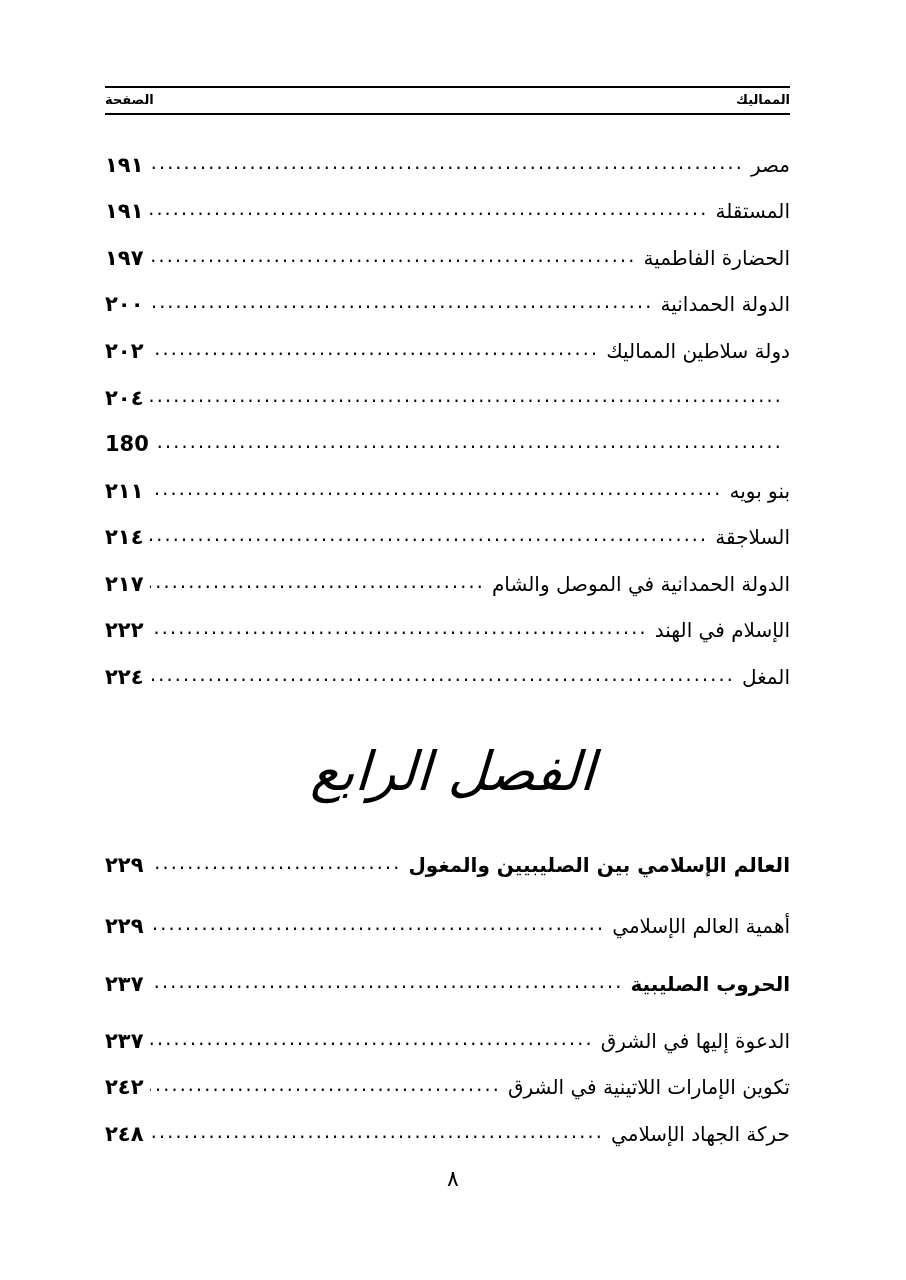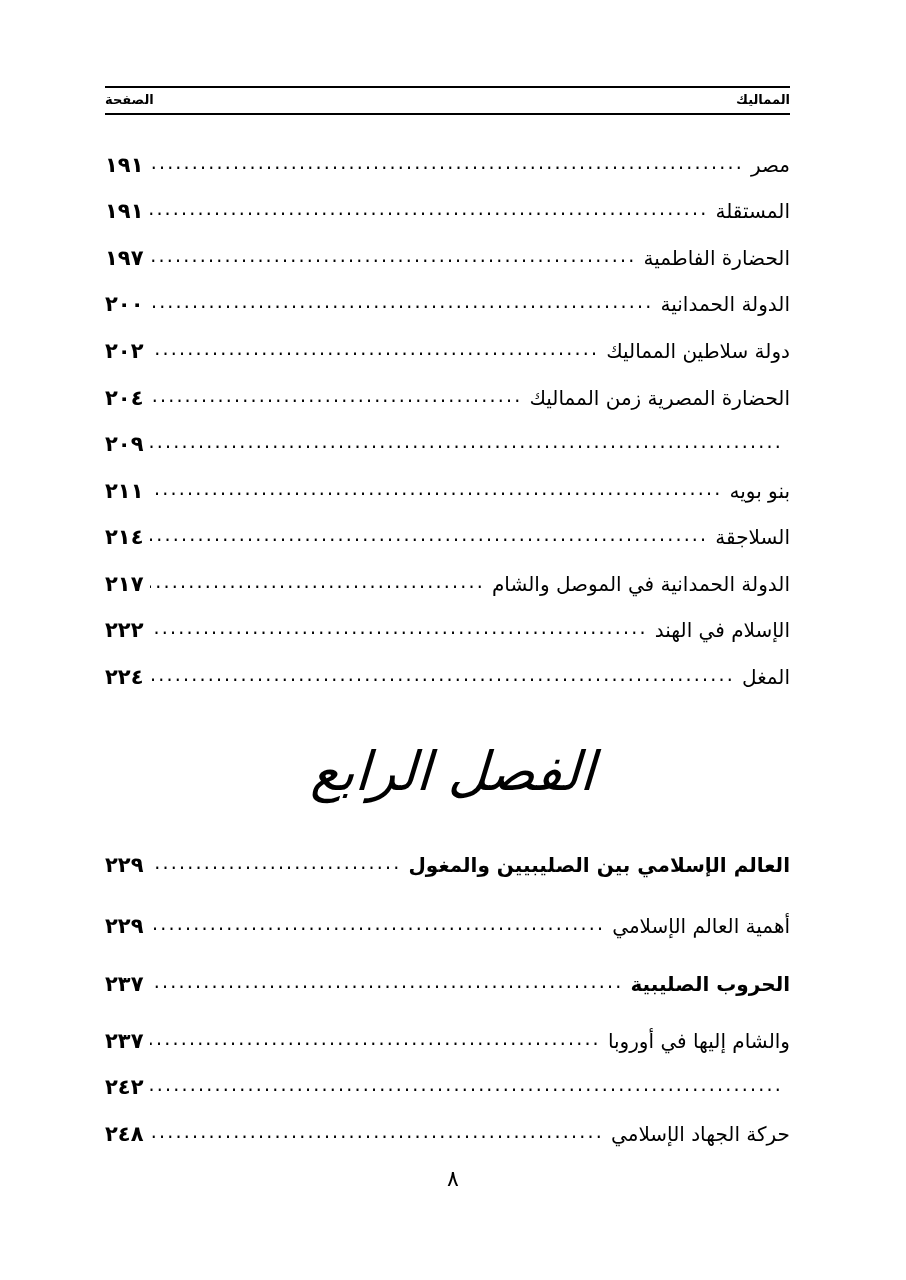--- a/index.html
+++ b/index.html
@@ -171,27 +171,26 @@
           <span class="toc-title">الدولة الحمدانية</span>
           <span class="toc-dots"></span>
           <span class="toc-page">٢٠٠</span>
         </div>
         <div class="toc-row" style="top: 341px;">
           <span class="toc-title">دولة سلاطين المماليك</span>
           <span class="toc-dots"></span>
           <span class="toc-page">٢٠٢</span>
         </div>
         <div class="toc-row" style="top: 388px;">
-          <span class="toc-title">الحضارة المصرية زمن المماليك</span>
           <span class="toc-dots"></span>
           <span class="toc-page">٢٠٤</span>
         </div>
         <div class="toc-row" style="top: 434px;">
           <span class="toc-dots"></span>
-          <span class="toc-page">٢٠٩</span>
+          <span class="toc-page">180</span>
         </div>
         <div class="toc-row" style="top: 481px;">
           <span class="toc-title">بنو بويه</span>
           <span class="toc-dots"></span>
           <span class="toc-page">٢١١</span>
         </div>
         <div class="toc-row" style="top: 527px;">
           <span class="toc-title">السلاجقة</span>
           <span class="toc-dots"></span>
           <span class="toc-page">٢١٤</span>
@@ -223,25 +222,26 @@
           <span class="toc-title">أهمية العالم الإسلامي</span>
           <span class="toc-dots"></span>
           <span class="toc-page">٢٢٩</span>
         </div>
         <div class="toc-row bold" style="top: 974px;">
           <span class="toc-title">الحروب الصليبية</span>
           <span class="toc-dots"></span>
           <span class="toc-page">٢٣٧</span>
         </div>
         <div class="toc-row" style="top: 1031px;">
-          <span class="toc-title">والشام إليها في أوروبا</span>
+          <span class="toc-title">الدعوة إليها في الشرق</span>
           <span class="toc-dots"></span>
           <span class="toc-page">٢٣٧</span>
         </div>
         <div class="toc-row" style="top: 1077px;">
+          <span class="toc-title">تكوين الإمارات اللاتينية في الشرق</span>
           <span class="toc-dots"></span>
           <span class="toc-page">٢٤٢</span>
         </div>
         <div class="toc-row" style="top: 1124px;">
           <span class="toc-title">حركة الجهاد الإسلامي</span>
           <span class="toc-dots"></span>
           <span class="toc-page">٢٤٨</span>
         </div>
       </div>
 

